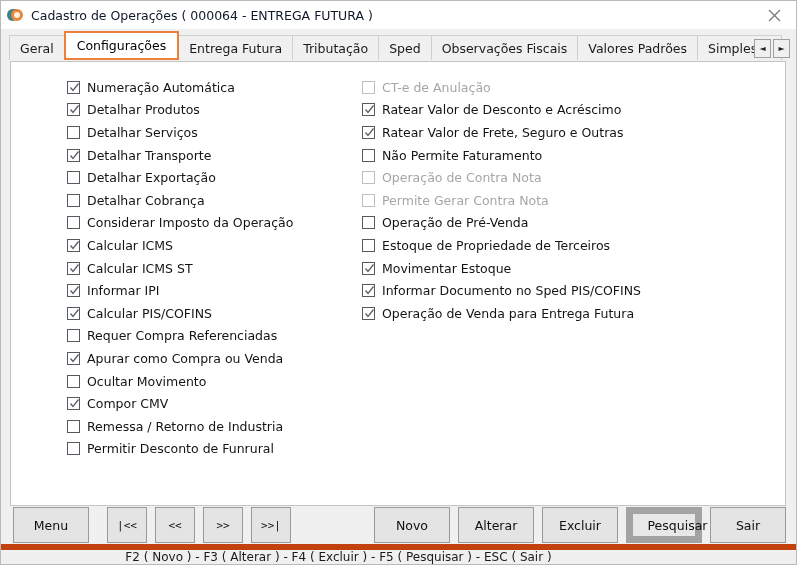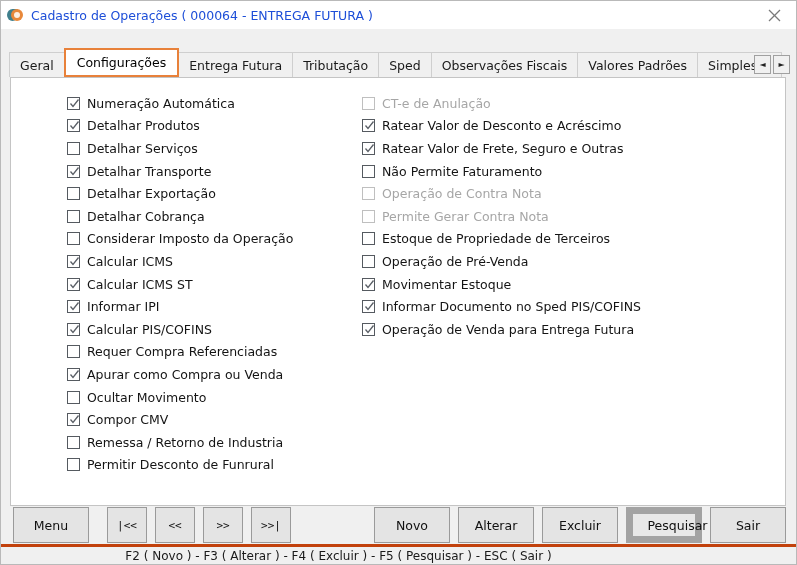--- a/index.html
+++ b/index.html
@@ -62,42 +62,42 @@
   #app-icon .inner {
     position: absolute;
     left: 7px; top: 5px;
     width: 6px; height: 6px;
     background: #fdf0e2;
     border-radius: 50%;
   }
   #title-text {
     margin-left: 8px;
     font-size: 12.5px;
-    color: #1d4ed8;
+    color: #0f172a;
     font-family: "DejaVu Sans", "Liberation Sans", sans-serif;
     white-space: nowrap;
   }
   #close-button {
     position: absolute;
     right: 0; top: 0;
     width: 44px; height: 28px;
     display: flex;
     align-items: center;
     justify-content: center;
     cursor: default;
   }
   #close-button svg { display:block; }
 
   
   #tabstrip {
-    height: 48px;
+    height: 32px;
     min-height: 32px;
     position: relative;
     display: flex;
-    align-items: flex-end;
+    align-items: center;
     padding: 0 0 0 8px;
     box-sizing: border-box;
     background: #f0f0f0;
   }
   .tab {
     height: 25px;
     line-height: 25px;
     padding: 0 10px;
     font-size: 12.5px;
     color: #1a1a1a;
@@ -227,21 +227,21 @@
   #btn-menu { width: 76px; margin-right: 18px; }
   .nav-btn { width: 40px; margin-right: 8px; font-family: "DejaVu Sans Mono", monospace; font-size: 11px; }
   #bar-spacer { flex: 1 1 auto; }
   .action-btn { width: 76px; margin-left: 8px; }
 
   
   #statusbar {
     height: 20px;
     min-height: 20px;
     background: #f0f0f0;
-    border-top: 3px solid #c2410c;
+    border-top: 6px solid #c2410c;
     display: flex;
     align-items: center;
     justify-content: center;
     padding-right: 120px;
     box-sizing: border-box;
   }
   #statusbar span {
     font-size: 12px;
     color: #1a1a1a;
     font-family: "DejaVu Sans", "Liberation Sans", sans-serif;
@@ -421,25 +421,25 @@
           <div class="cb-row disabled">
             <span class="cb-box"></span>
             <span class="cb-label">Operação de Contra Nota</span>
           </div>
           <div class="cb-row disabled">
             <span class="cb-box"></span>
             <span class="cb-label">Permite Gerar Contra Nota</span>
           </div>
           <div class="cb-row">
             <span class="cb-box"></span>
+            <span class="cb-label">Operação de Pré-Venda</span>
+          </div>
+          <div class="cb-row">
+            <span class="cb-box"></span>
             <span class="cb-label">Estoque de Propriedade de Terceiros</span>
-          </div>
-          <div class="cb-row">
-            <span class="cb-box"></span>
-            <span class="cb-label">Operação de Pré-Venda</span>
           </div>
           <div class="cb-row checked">
             <span class="cb-box">
               <svg class="tick" viewBox="0 0 11 11">
                 <polyline points="1.5,5.5 4,8.5 9.5,1.5" fill="none" stroke="#5a5f66" stroke-width="1.3"></polyline>
               </svg>
             </span>
             <span class="cb-label">Movimentar Estoque</span>
           </div>
           <div class="cb-row checked">

